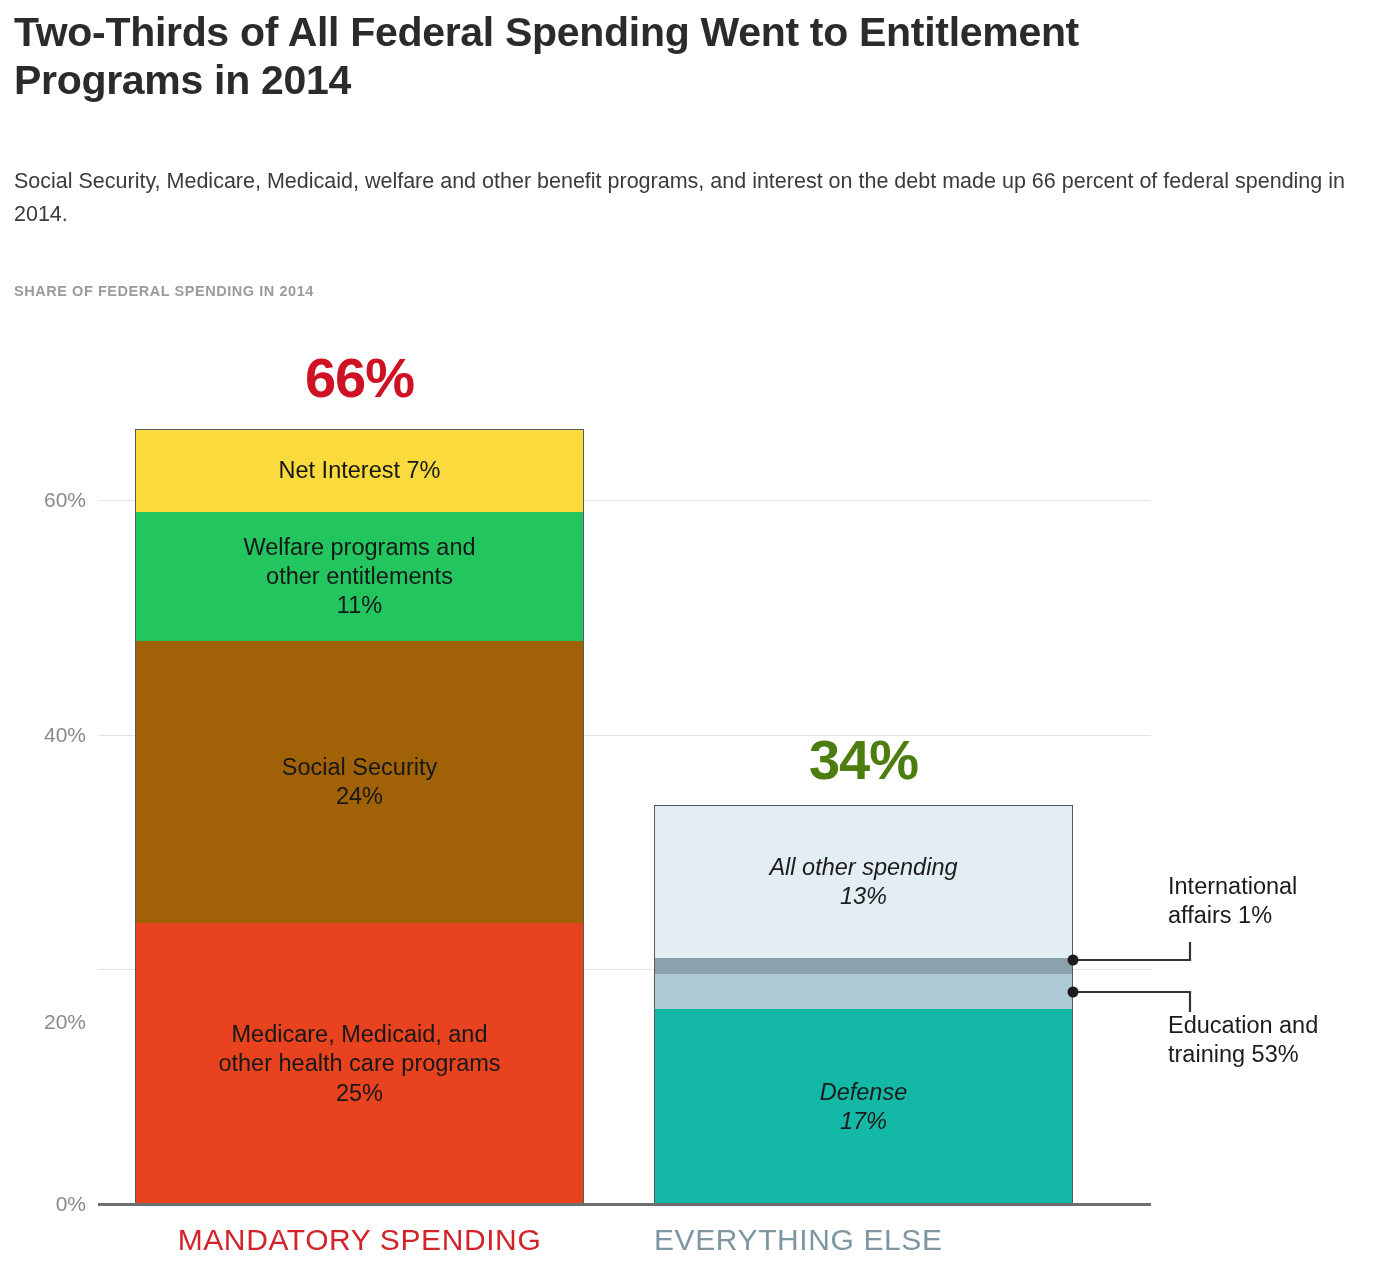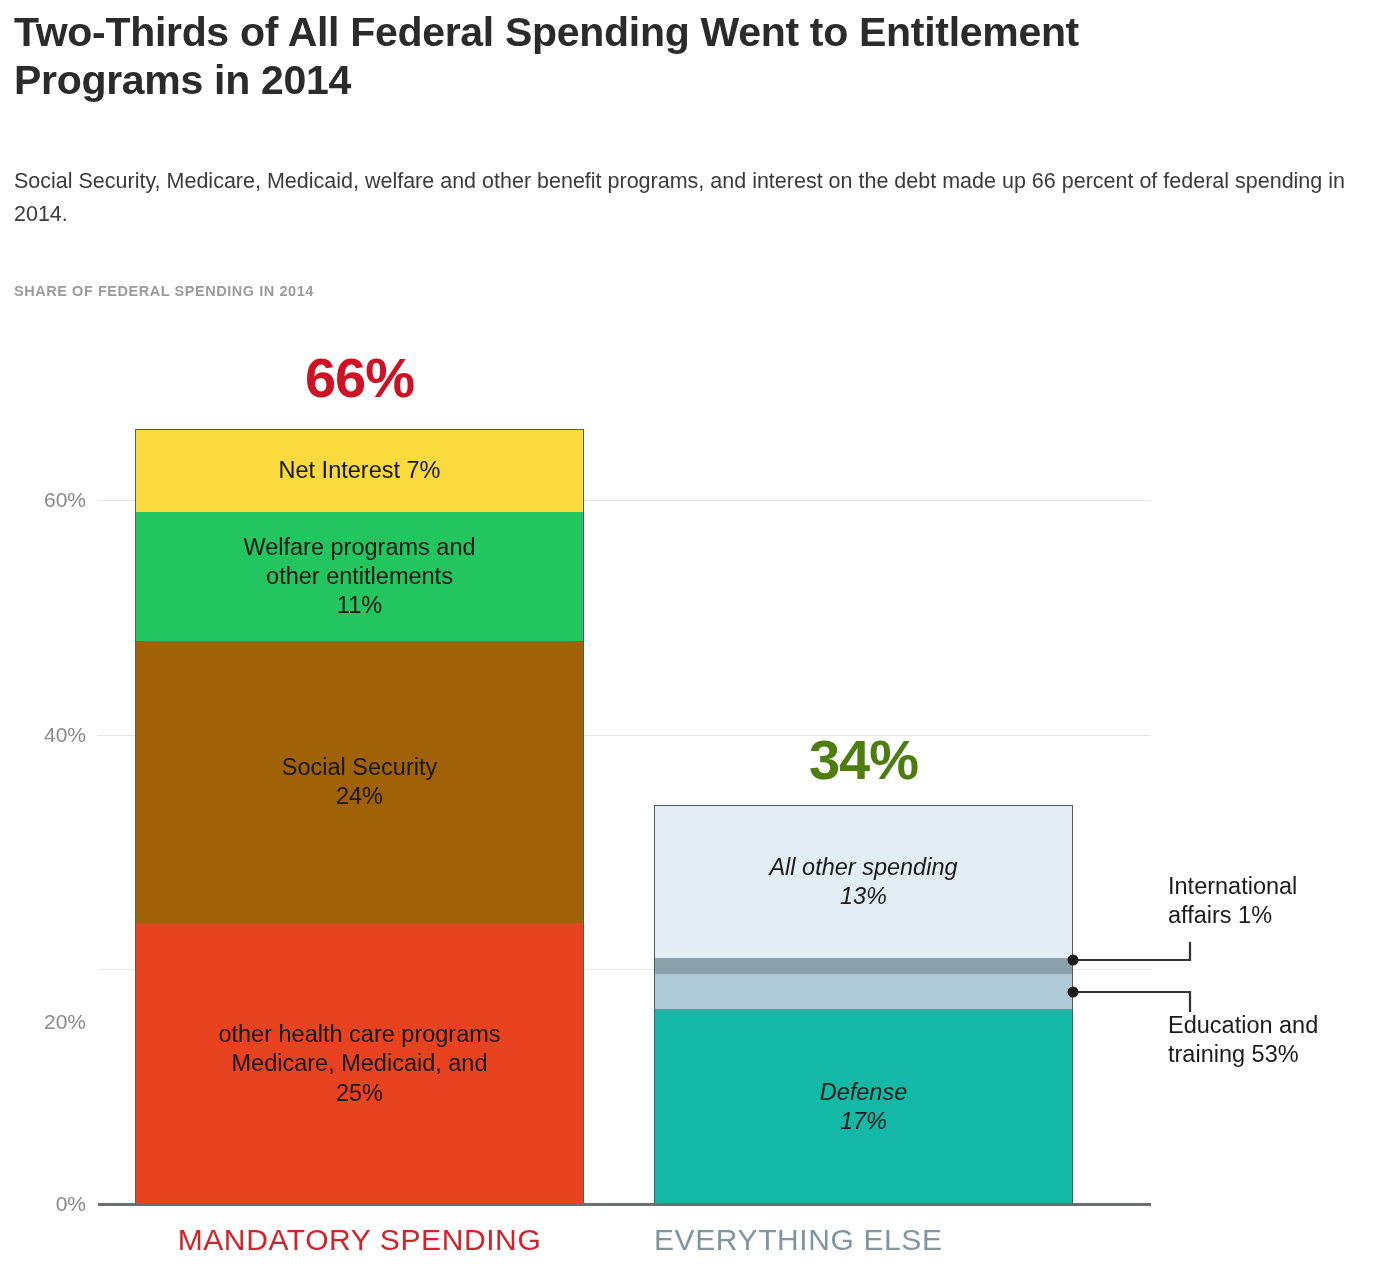--- a/index.html
+++ b/index.html
@@ -166,22 +166,22 @@
 
       <div class="seg" style="top:211px; height:282px; background:#a16207;">
         <div class="seg-label dark">
           <div>Social Security</div>
           <div>24%</div>
         </div>
       </div>
 
       <div class="seg" style="top:493px; height:282px; background:#e8421f;">
         <div class="seg-label dark">
+          <div>Medicare, Medicaid, and</div>
           <div>other health care programs</div>
-          <div>Medicare, Medicaid, and</div>
           <div>25%</div>
         </div>
       </div>
     </div>
 
     <div class="total total-right">34%</div>
 
     <div class="bar bar-right" style="top:805px; height:399px;font-style:italic;">
 
       <div class="seg" style="top:0px; height:152px; background:#e3edf4;">

